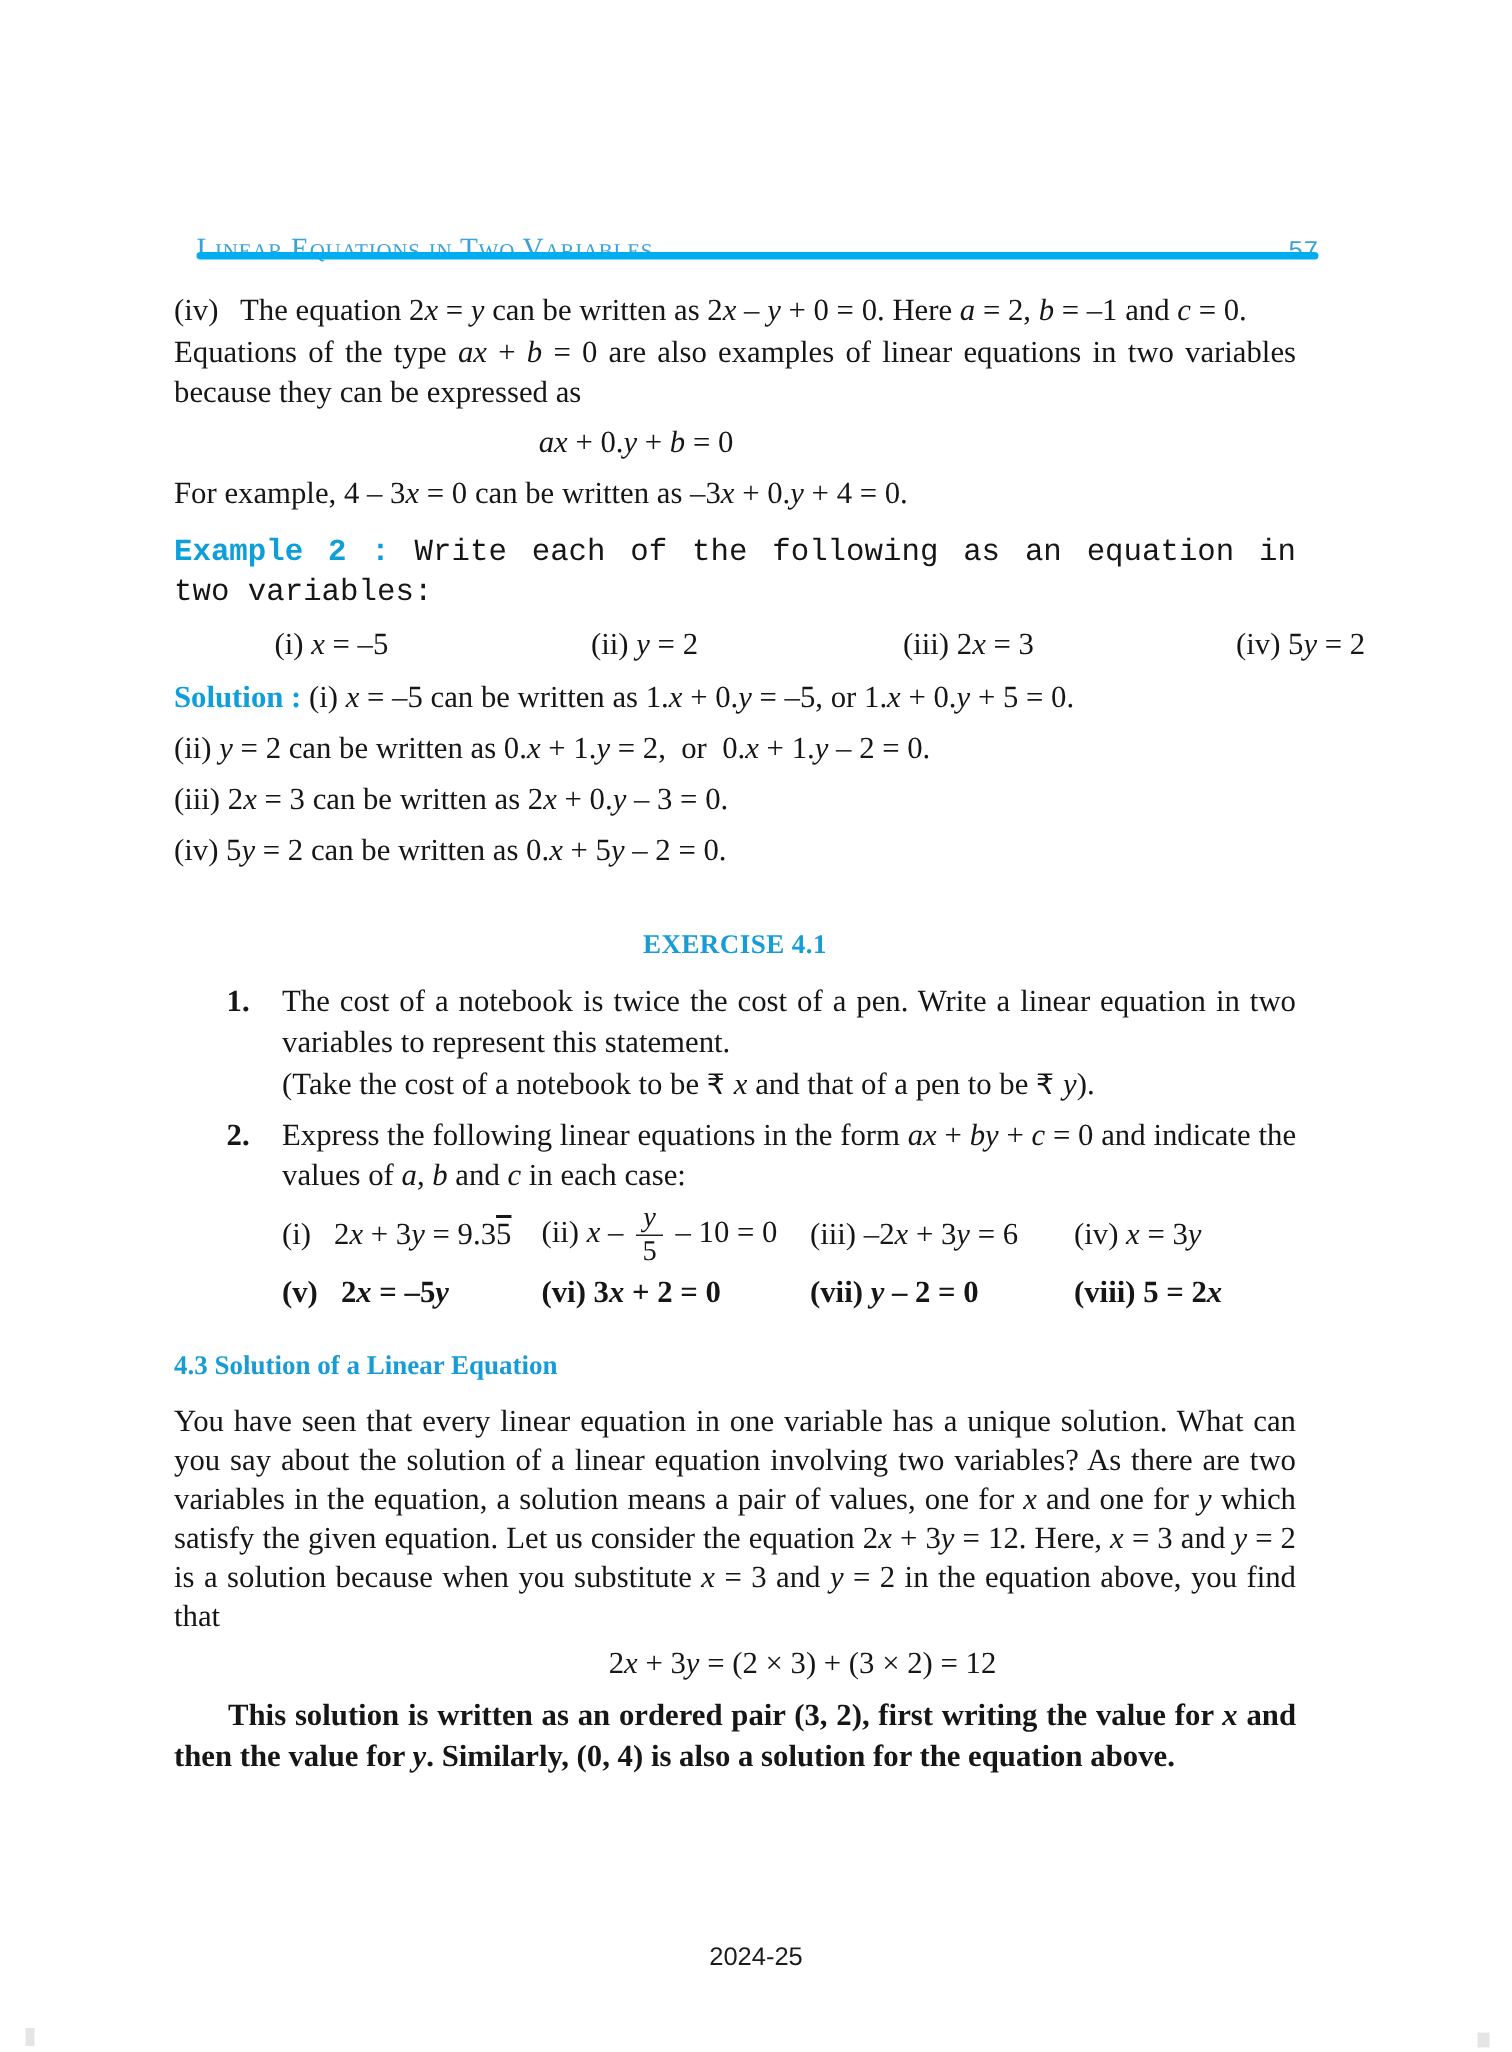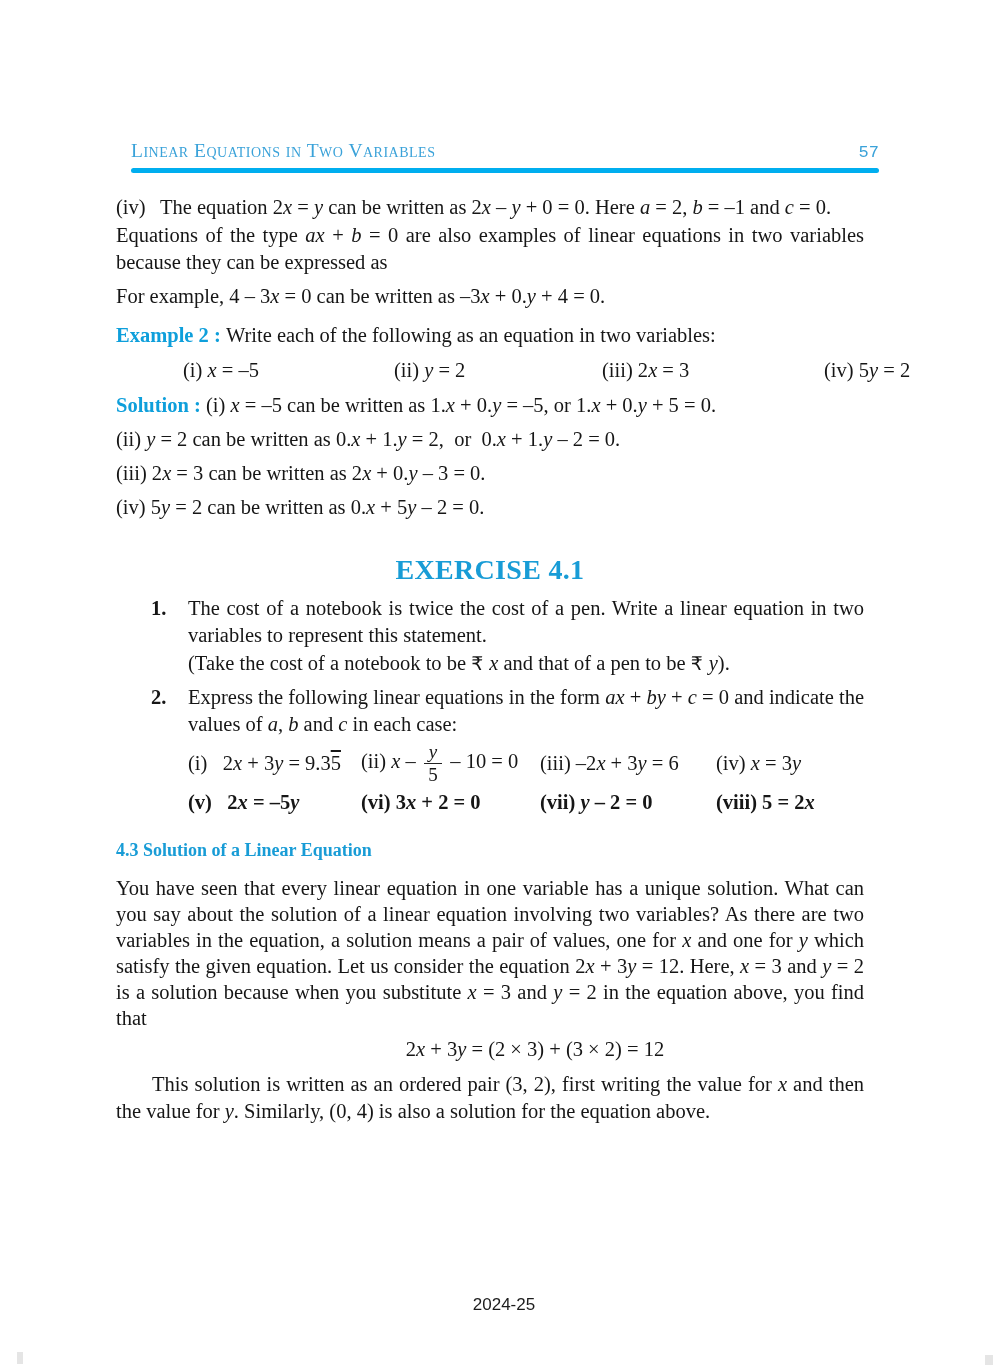--- a/index.html
+++ b/index.html
@@ -4,21 +4,21 @@
 <style>
   html,body{margin:0;padding:0;background:#ffffff;}
   .page{
     position:relative; width:1008px; height:1368px; background:#ffffff;
     overflow:hidden;
     font-family:"Liberation Serif","DejaVu Serif",serif;
     color:#161616;
   }
   
   .page-header{
-    position:absolute; top:140px; left:131px; width:748px;
+    position:absolute; top:156px; left:131px; width:748px;
     display:flex; justify-content:space-between; align-items:baseline;
   }
   .page-title{
     font-variant:small-caps; color:var(--header-blue,#3AA2D9);
     font-size:19.5px; letter-spacing:.5px;
   }
   .page-num{ color:var(--header-blue,#3AA2D9); font-size:17px;font-family:Liberation Mono, monospace; }
   .header-rule{
     position:absolute; top:168px; left:131px; width:748px; height:5px;
     background:var(--rule-cyan,#00AEEF); border-radius:2.5px;
@@ -29,21 +29,21 @@
     font-size:20.5px; line-height:27px;
   }
   .para{ position:relative; text-align:justify; }
   .hang-label{ position:absolute; left:0; top:0; }
   .numitem .item-num{ position:absolute; left:35px; font-weight:bold; }
   .ceq{ text-align:center; }
   .eqrow{ display:grid; align-items:center; }
   .eqrow .cell{ white-space:nowrap; }
   .ex-heading{
     text-align:center; color:var(--heading-blue,#189CD6);
-    font-weight:bold; font-size:28px; letter-spacing:.3px;
+    font-weight:bold; font-size:18px; letter-spacing:.3px;
   }
   .sec-heading{
     color:var(--heading-blue,#189CD6); font-weight:bold; font-size:18px;
   }
   .r-i{ font-style:italic; }
   .r-a{ color:var(--accent-blue,#0E9FDB); font-weight:bold; }
   .r-ov{ text-decoration:overline; text-decoration-thickness:1.5px; }
   .r-rs{ font-family:"DejaVu Sans","Liberation Sans",sans-serif; font-size:.92em; }
   .frac{
     display:inline-flex; flex-direction:column; text-align:center;
@@ -68,22 +68,23 @@
 <div class="page">
   <div class="page-header">
     <span class="page-title">Linear Equations in Two Variables</span>
     <span class="page-num">57</span>
   </div>
   <div class="header-rule"></div>
 
   <main id="content">
       <div class="para hang" style="margin-top: 2px; line-height: 30px; padding-left: 44px;"><span class="hang-label">(iv)</span><span class="r-n">The equation 2</span><span class="r-i">x</span><span class="r-n"> = </span><span class="r-i">y</span><span class="r-n"> can be written as 2</span><span class="r-i">x</span><span class="r-n"> – </span><span class="r-i">y</span><span class="r-n"> + 0 = 0. Here </span><span class="r-i">a</span><span class="r-n"> = 2, </span><span class="r-i">b</span><span class="r-n"> = –1 and </span><span class="r-i">c</span><span class="r-n"> = 0.</span></div>
       <div class="para" style="margin-top: 0px;"><span class="r-n">Equations of the type </span><span class="r-i">ax</span><span class="r-n"> + </span><span class="r-i">b</span><span class="r-n"> = 0 are also examples of linear equations in two variables because they can be expressed as</span></div>
+      <div class="ceq" style="margin-top: 6px; padding-right: 132px;"><span class="r-i">ax</span><span class="r-n"> + 0.</span><span class="r-i">y</span><span class="r-n"> + </span><span class="r-i">b</span><span class="r-n"> = 0</span></div>
       <div class="para" style="margin-top: 7px;"><span class="r-n">For example, 4 – 3</span><span class="r-i">x</span><span class="r-n"> = 0 can be written as –3</span><span class="r-i">x</span><span class="r-n"> + 0.</span><span class="r-i">y</span><span class="r-n"> + 4 = 0.</span></div>
-      <div class="para" style="margin-top: 12px;"><span class="r-a">Example 2 : </span><span class="r-n">Write each of the following as an equation in two variables:</span></div>
+      <div class="para" style="margin-top: 12px; font-family: Liberation Mono, monospace;"><span class="r-a">Example 2 : </span><span class="r-n">Write each of the following as an equation in two variables:</span></div>
       <div class="eqrow" style="margin-top: 8px; padding-left: 67px; grid-template-columns: 170px 167px 181px auto; gap: 41px;">
         <div class="cell"><span class="r-n">(i) </span><span class="r-i">x</span><span class="r-n"> = –5</span></div>
         <div class="cell"><span class="r-n">(ii) </span><span class="r-i">y</span><span class="r-n"> = 2</span></div>
         <div class="cell"><span class="r-n">(iii) 2</span><span class="r-i">x</span><span class="r-n"> = 3</span></div>
         <div class="cell"><span class="r-n">(iv) 5</span><span class="r-i">y</span><span class="r-n"> = 2</span></div>
       </div>
       <div class="para" style="margin-top: 8px;"><span class="r-a">Solution : </span><span class="r-n">(i) </span><span class="r-i">x</span><span class="r-n"> = –5 can be written as 1.</span><span class="r-i">x</span><span class="r-n"> + 0.</span><span class="r-i">y</span><span class="r-n"> = –5, or 1.</span><span class="r-i">x</span><span class="r-n"> + 0.</span><span class="r-i">y</span><span class="r-n"> + 5 = 0.</span></div>
       <div class="para" style="margin-top: 7px;"><span class="r-n">(ii) </span><span class="r-i">y</span><span class="r-n"> = 2 can be written as 0.</span><span class="r-i">x</span><span class="r-n"> + 1.</span><span class="r-i">y</span><span class="r-n"> = 2, or 0.</span><span class="r-i">x</span><span class="r-n"> + 1.</span><span class="r-i">y</span><span class="r-n"> – 2 = 0.</span></div>
       <div class="para" style="margin-top: 7px;"><span class="r-n">(iii) 2</span><span class="r-i">x</span><span class="r-n"> = 3 can be written as 2</span><span class="r-i">x</span><span class="r-n"> + 0.</span><span class="r-i">y</span><span class="r-n"> – 3 = 0.</span></div>
       <div class="para" style="margin-top: 7px;"><span class="r-n">(iv) 5</span><span class="r-i">y</span><span class="r-n"> = 2 can be written as 0.</span><span class="r-i">x</span><span class="r-n"> + 5</span><span class="r-i">y</span><span class="r-n"> – 2 = 0.</span></div>
@@ -102,20 +103,20 @@
       </div>
       <div class="eqrow" style="margin-top: 4px; padding-left: 72px; grid-template-columns: 173px 179px 176px auto; font-weight: bold;">
         <div class="cell"><span class="r-n">(v)  2</span><span class="r-i">x</span><span class="r-n"> = –5</span><span class="r-i">y</span></div>
         <div class="cell"><span class="r-n">(vi) 3</span><span class="r-i">x</span><span class="r-n"> + 2 = 0</span></div>
         <div class="cell"><span class="r-n">(vii) </span><span class="r-i">y</span><span class="r-n"> – 2 = 0</span></div>
         <div class="cell"><span class="r-n">(viii) 5 = 2</span><span class="r-i">x</span></div>
       </div>
       <div class="sec-heading" style="margin-top: 21px;">4.3 Solution of a Linear Equation</div>
       <div class="para" style="margin-top: 11px; line-height: 26px;"><span class="r-n">You have seen that every linear equation in one variable has a unique solution. What can you say about the solution of a linear equation involving two variables? As there are two variables in the equation, a solution means a pair of values, one for </span><span class="r-i">x</span><span class="r-n"> and one for </span><span class="r-i">y</span><span class="r-n"> which satisfy the given equation. Let us consider the equation 2</span><span class="r-i">x</span><span class="r-n"> + 3</span><span class="r-i">y</span><span class="r-n"> = 12. Here, </span><span class="r-i">x</span><span class="r-n"> = 3 and </span><span class="r-i">y</span><span class="r-n"> = 2 is a solution because when you substitute </span><span class="r-i">x</span><span class="r-n"> = 3 and </span><span class="r-i">y</span><span class="r-n"> = 2 in the equation above, you find that</span></div>
       <div class="ceq" style="margin-top: 5px; padding-left: 90px;"><span class="r-n">2</span><span class="r-i">x</span><span class="r-n"> + 3</span><span class="r-i">y</span><span class="r-n"> = (2 × 3) + (3 × 2) = 12</span></div>
-      <div class="para" style="margin-top: 8px; text-indent: 36px;"><span class="r-n">This solution is written as an ordered pair (3, 2), first writing the value for </span><span class="r-i">x</span><span class="r-n"> and then the value for </span><span class="r-i">y</span><span class="r-n">. Similarly, (0, 4) is also a solution for the equation above.</span></div>
+      <div class="para" style="margin-top: 8px; text-indent: 36px; font-weight: bold;"><span class="r-n">This solution is written as an ordered pair (3, 2), first writing the value for </span><span class="r-i">x</span><span class="r-n"> and then the value for </span><span class="r-i">y</span><span class="r-n">. Similarly, (0, 4) is also a solution for the equation above.</span></div>
     </main>
 
   <div class="page-footer">2024-25</div>
 
   <div class="mark mark-left"></div>
   <div class="mark mark-right"></div>
 </div>
 
 </body></html>

